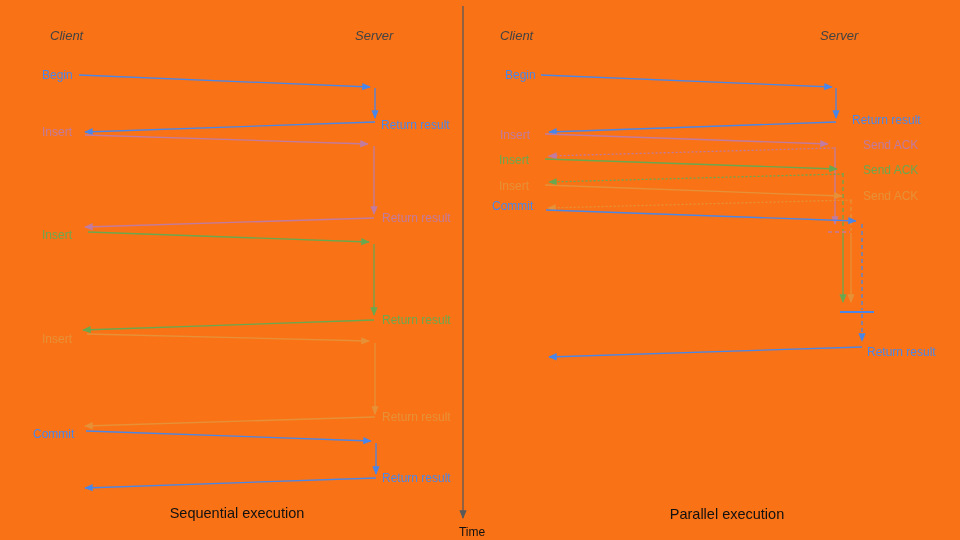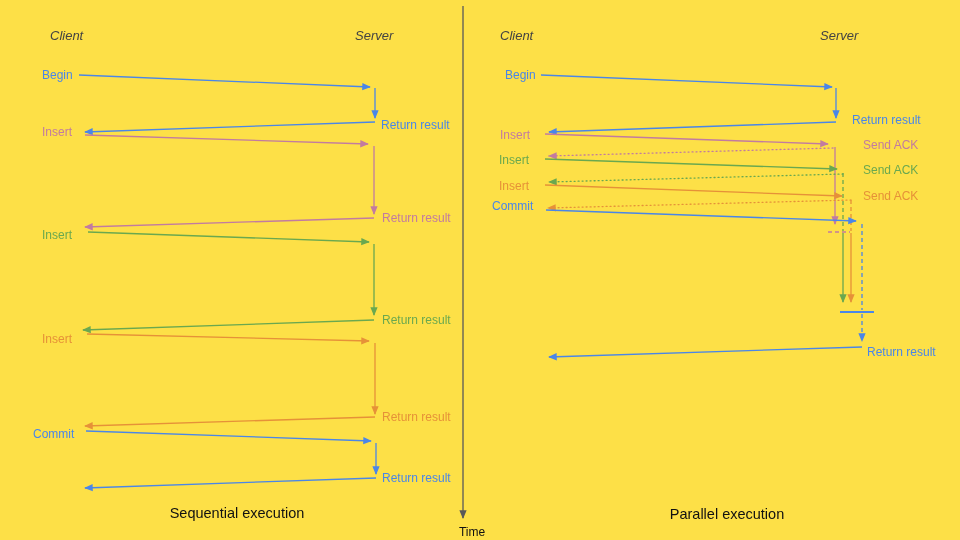--- a/index.html
+++ b/index.html
@@ -1,16 +1,16 @@
 <!DOCTYPE html>
 <html><head>
 <meta charset="utf-8">
 <style>
   html, body { margin: 0; padding: 0; background: #ffffff; }
-  .stage { position: relative; width: 960px; height: 540px; background: #fde047; overflow: hidden; }
+  .stage { position: relative; width: 960px; height: 540px; background: #f97316; overflow: hidden; }
   svg { display: block; }
   text { font-family: "Liberation Sans", sans-serif; }
   .lbl   { font-size: 12px; }
   .hdr   { font-size: 13px; font-style: italic; fill: #434343; }
   .title { font-size: 14.5px; fill: #111111; text-anchor: middle; }
   .time  { font-size: 12px; fill: #111111; text-anchor: middle; }
 
   .f-blue   { fill: #4a86e8; }
   .f-pink   { fill: #c27ba0; }
   .f-green  { fill: #6aa84f; }

